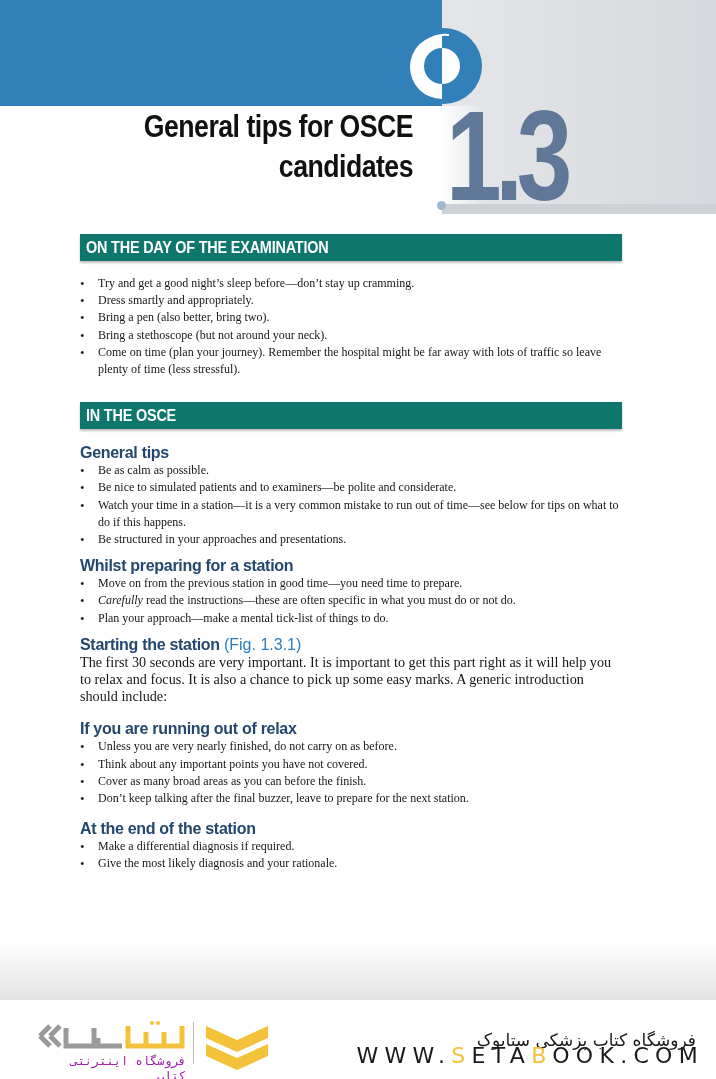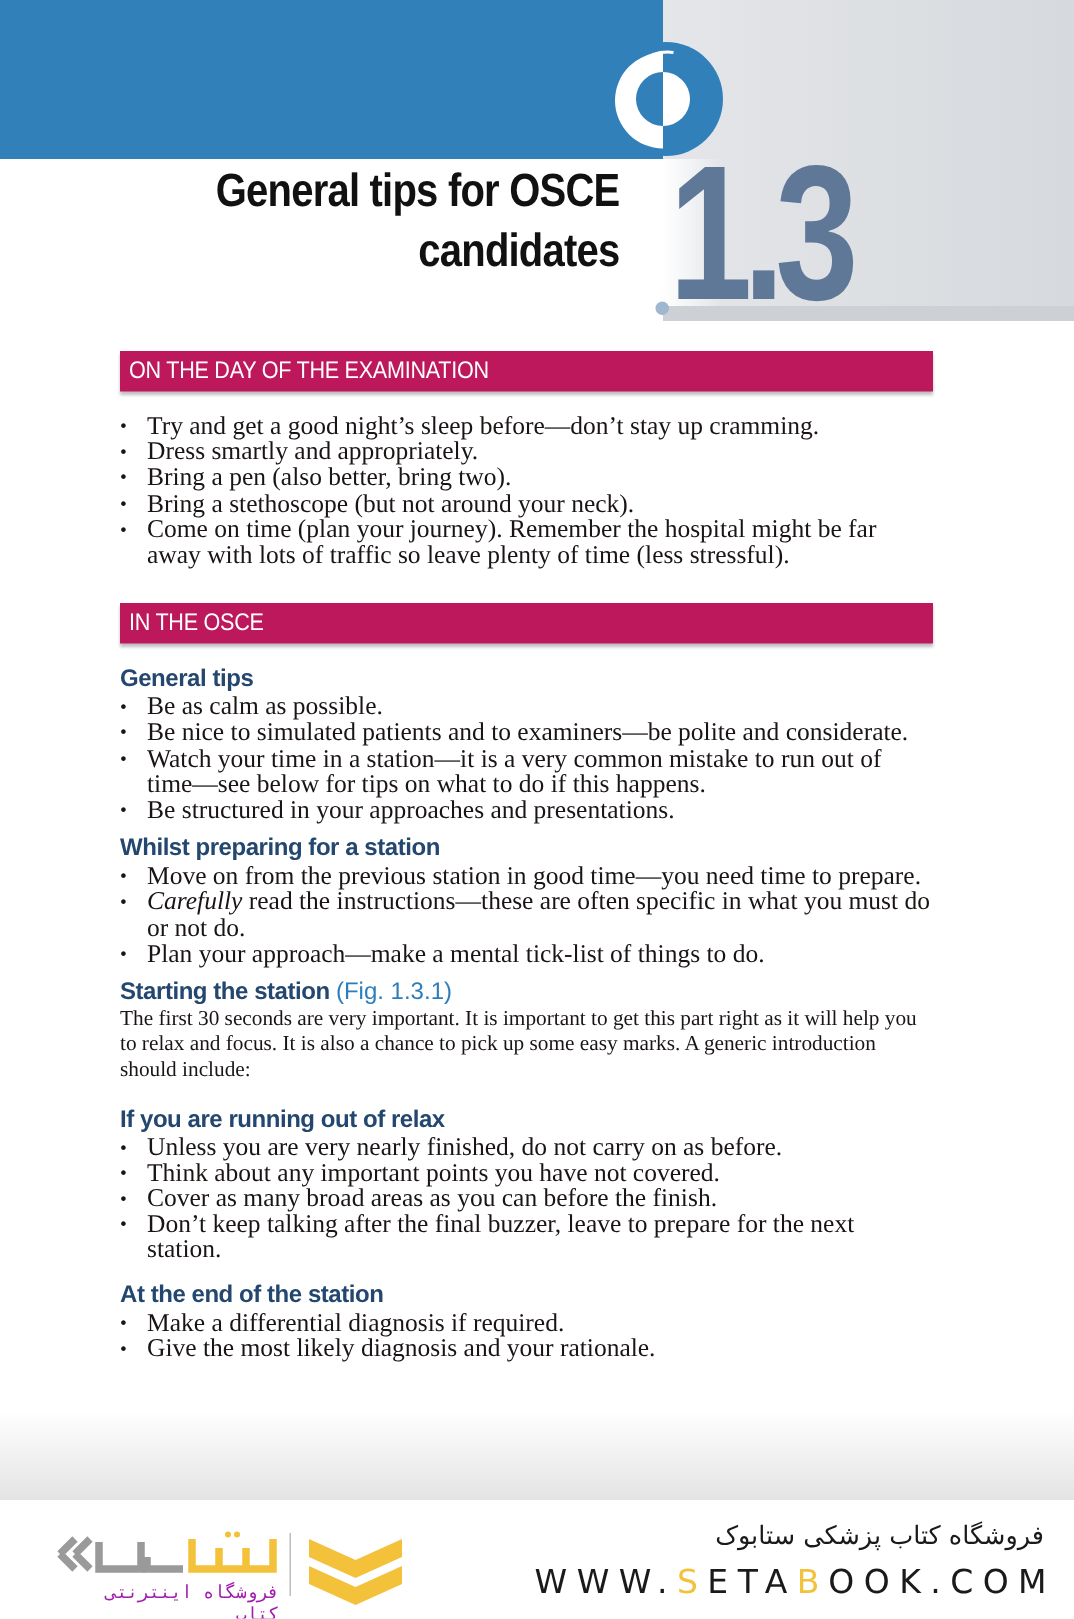--- a/index.html
+++ b/index.html
@@ -43,36 +43,36 @@
     color: #5f7897; letter-spacing: -8px;
     transform: scaleX(0.78); transform-origin: left top;
   }
   .dot {
     position: absolute; left: 437px; top: 201px; width: 9px; height: 9px;
     border-radius: 50%; background: #9fb8cf;
   }
   
   .content { position: absolute; left: 80px; top: 234px; width: 542px; }
   .section-bar {
-    height: 27px; background: #be185d; color: #fff;
-    font-family: "Liberation Sans", "DejaVu Sans", sans-serif;
-    font-weight: normal; font-size: 16px; line-height: 27px;
+    height: 27px; background: #0f766e; color: #fff;
+    font-family: "Liberation Sans", "DejaVu Sans", sans-serif;
+    font-weight: bold; font-size: 16px; line-height: 27px;
     padding-left: 6px; box-shadow: 0 2px 2px rgba(0,0,0,0.25);
     letter-spacing: -0.2px;
   }
   .section-bar span { display: inline-block; transform: scaleX(0.9); transform-origin: left center; }
   .sub {
     font-family: "Liberation Sans", "DejaVu Sans", sans-serif;
     font-weight: bold; font-size: 16px; color: #23476e; line-height: 19px;
     margin: 0; letter-spacing: -0.3px;
   }
   .sub .fig { font-family: Liberation Sans, sans-serif; font-weight: normal; color: #2e7dbb; font-size: 16px; letter-spacing: 0; }
   ul { list-style: none; margin: 0; padding: 0; }
   li {
-    position: relative; padding-left: 18px; font-size: 17px; line-height: 17.2px;
+    position: relative; padding-left: 18px; font-size: 12px; line-height: 17.2px;
   }
   li::before {
     content: "\2022"; position: absolute; left: 0; top: 0; font-size: 13px;
   }
   p.para { margin: 0; font-size: 14.2px; line-height: 17.2px; }
   .gap-sec { height: 14px; }
   .gap-after-list { height: 24px; }
   .gap-sub { height: 8px; }
   em { font-style: italic; }
   
@@ -86,21 +86,21 @@
   }
   .logo-text-box { position: absolute; left: 36px; top: 20px; width: 150px; height: 50px; }
   .logo-sub {
     position: absolute; left: 20px; top: 34px;
     font-family: Liberation Mono, monospace; font-size: 12px; color: #a21caf;
     direction: rtl;
   }
   .logo-div { position: absolute; left: 193px; top: 22px; width: 1px; height: 42px; background: #bdbdbd; }
   .logo-chev { position: absolute; left: 204px; top: 24px; width: 66px; height: 46px; }
   .store-name {
-    position: absolute; right: 20px; top: 14px; direction: rtl;
+    position: absolute; right: 20px; top: 30px; direction: rtl;
     font-family: "DejaVu Sans", sans-serif; font-size: 17px; color: #1a1a1a;
   }
   .store-url {
     position: absolute; right: 12px; top: 43px;
     font-family: "DejaVu Sans", sans-serif; font-size: 22px; color: #1a1a1a;
     letter-spacing: 6.3px;
   }
   .store-url .y { color: #f3c23a; }
 </style>
 </head>

